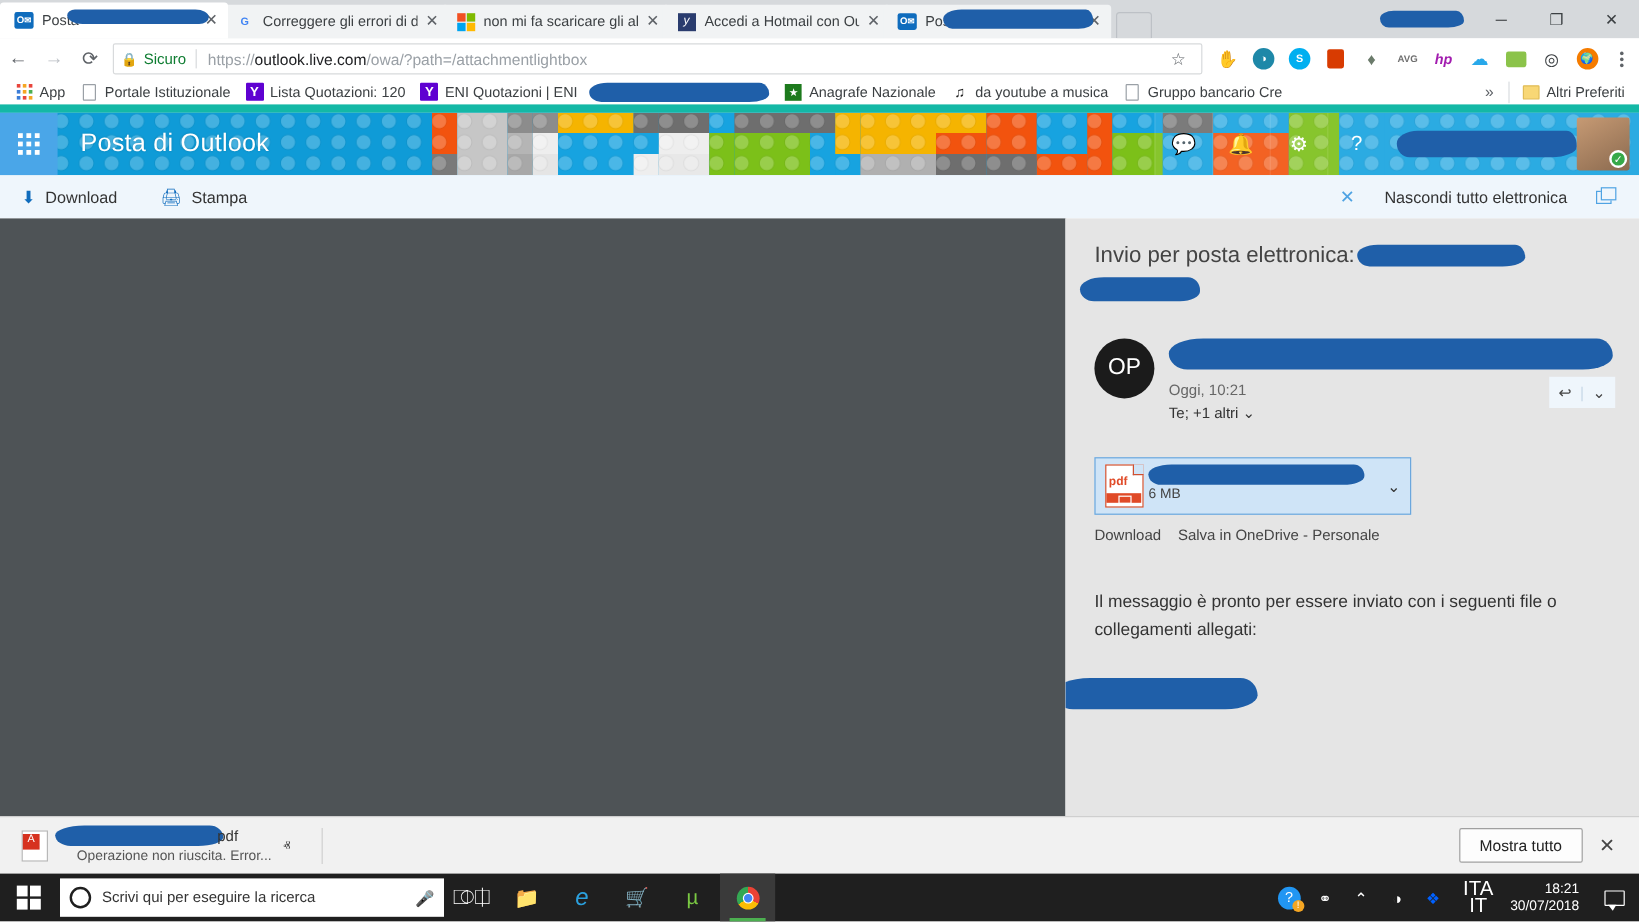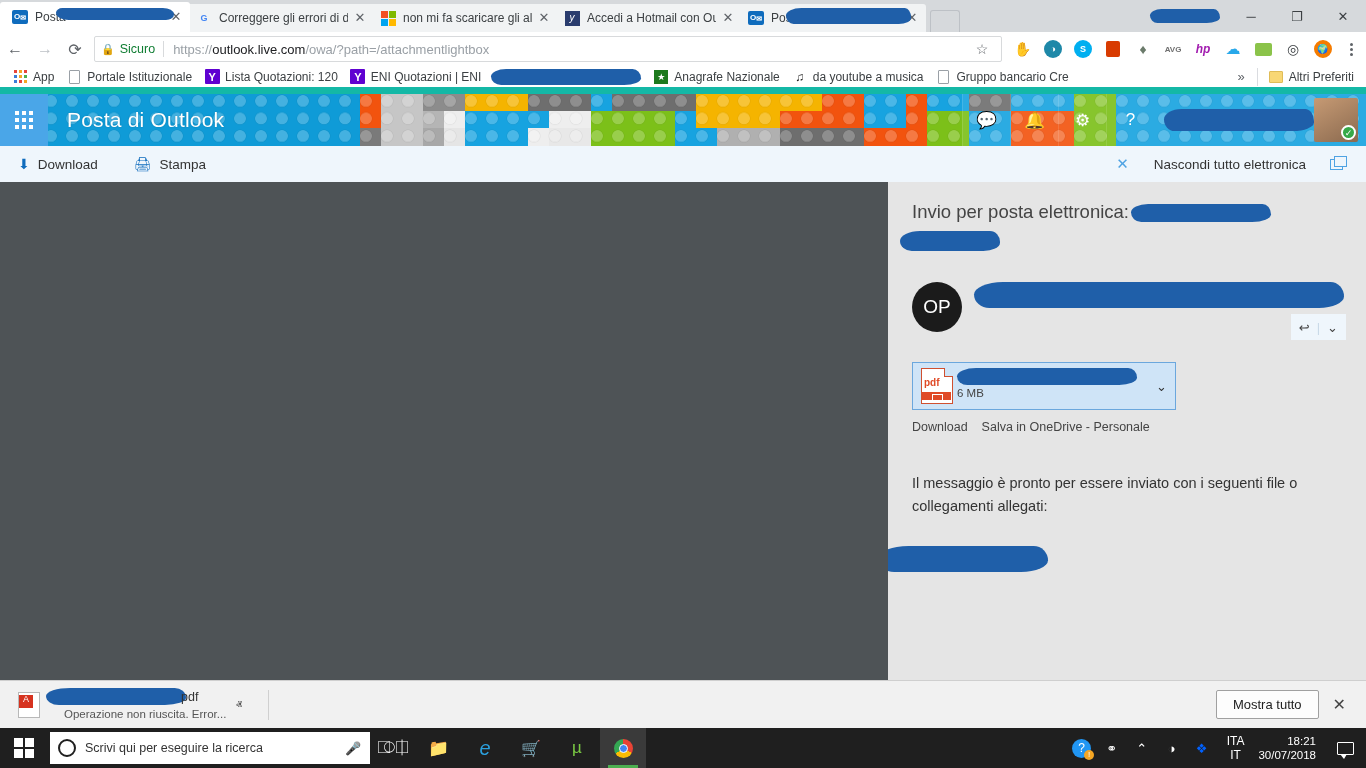--- a/index.html
+++ b/index.html
@@ -241,21 +241,21 @@
     padding: 0 8px; margin-left: 2px;
   }
   .search-circle { width: 18px; height: 18px; border: 2px solid #1f1f1f; border-radius: 50%; flex: 0 0 18px; margin-right: 9px; }
   .search-ph { font-size: 12.5px; color: #333; flex: 1 1 auto; }
   .mic { color: #333; font-size: 13px; }
   .tb-ico { width: 46px; height: 40px; display: flex; align-items: center; justify-content: center; color: #fff; font-size: 17px; position: relative; }
   .tb-ico.active { background: #3a3a3a; }
   .tb-ico.active::after { content: ""; position: absolute; bottom: 0; left: 8px; right: 8px; height: 3px; background: #4caf50; }
   .tray { margin-left: auto; display: flex; align-items: center; height: 40px; padding-right: 4px; }
   .tray-ico { width: 30px; height: 40px; display: flex; align-items: center; justify-content: center; color: #fff; font-size: 13px; }
-  .tray-lang { display: flex; flex-direction: column; align-items: center; justify-content: center; color: #fff; font-size: 12px; line-height: 14px; padding: 0 10px; }
+  .tray-lang { display: flex; flex-direction: column; align-items: center; justify-content: center; color: #fff; font-size: 17px; line-height: 14px; padding: 0 10px; }
   .tray-clock { display: flex; flex-direction: column; align-items: flex-end; justify-content: center; color: #fff; font-size: 11.5px; line-height: 14px; padding: 0 12px 0 4px; }
   .tray-action { width: 34px; height: 40px; display: flex; align-items: center; justify-content: center; }
   .speech { width: 17px; height: 13px; border: 1.6px solid #fff; border-radius: 1px; position: relative; }
   .speech::after { content: ""; position: absolute; left: 2px; bottom: -5px; border-left: 4px solid transparent; border-right: 3px solid transparent; border-top: 5px solid #fff; }
 
   
   .scribble { background: #1f5fa9; }
 </style>
 </head>
 <body>
@@ -527,20 +527,22 @@
 
       <div class="subject">
         <span>Invio per posta elettronica:</span><span class="scribble redact" style="width:140px;height:18px;margin-left:2px;border-radius:20px 10px 22px 12px/10px 12px 9px 11px"></span>
         <div><span class="scribble redact" style="width:100px;height:20px;margin-left:-12px;border-radius:24px 12px 20px 14px/12px 13px 10px 12px"></span></div>
       </div>
 
       <div class="sender-row">
         <div class="avatar-op">OP</div>
         <div class="sender-meta">
           <div class="scribble sender-name-redact" style="border-radius:30px 14px 26px 16px/13px 15px 12px 14px"></div>
+          <div class="meta-date">Oggi, 10:21</div>
+          <div class="meta-to"><span>Te; +1 altri</span> <span>⌄</span></div>
           <div class="reply-box">
             <span>↩</span>
             <span style="color:#c9d9e8">|</span>
             <span>⌄</span>
           </div>
         </div>
       </div>
 
       <div class="attach-card">
         <span class="pdf-ico">

